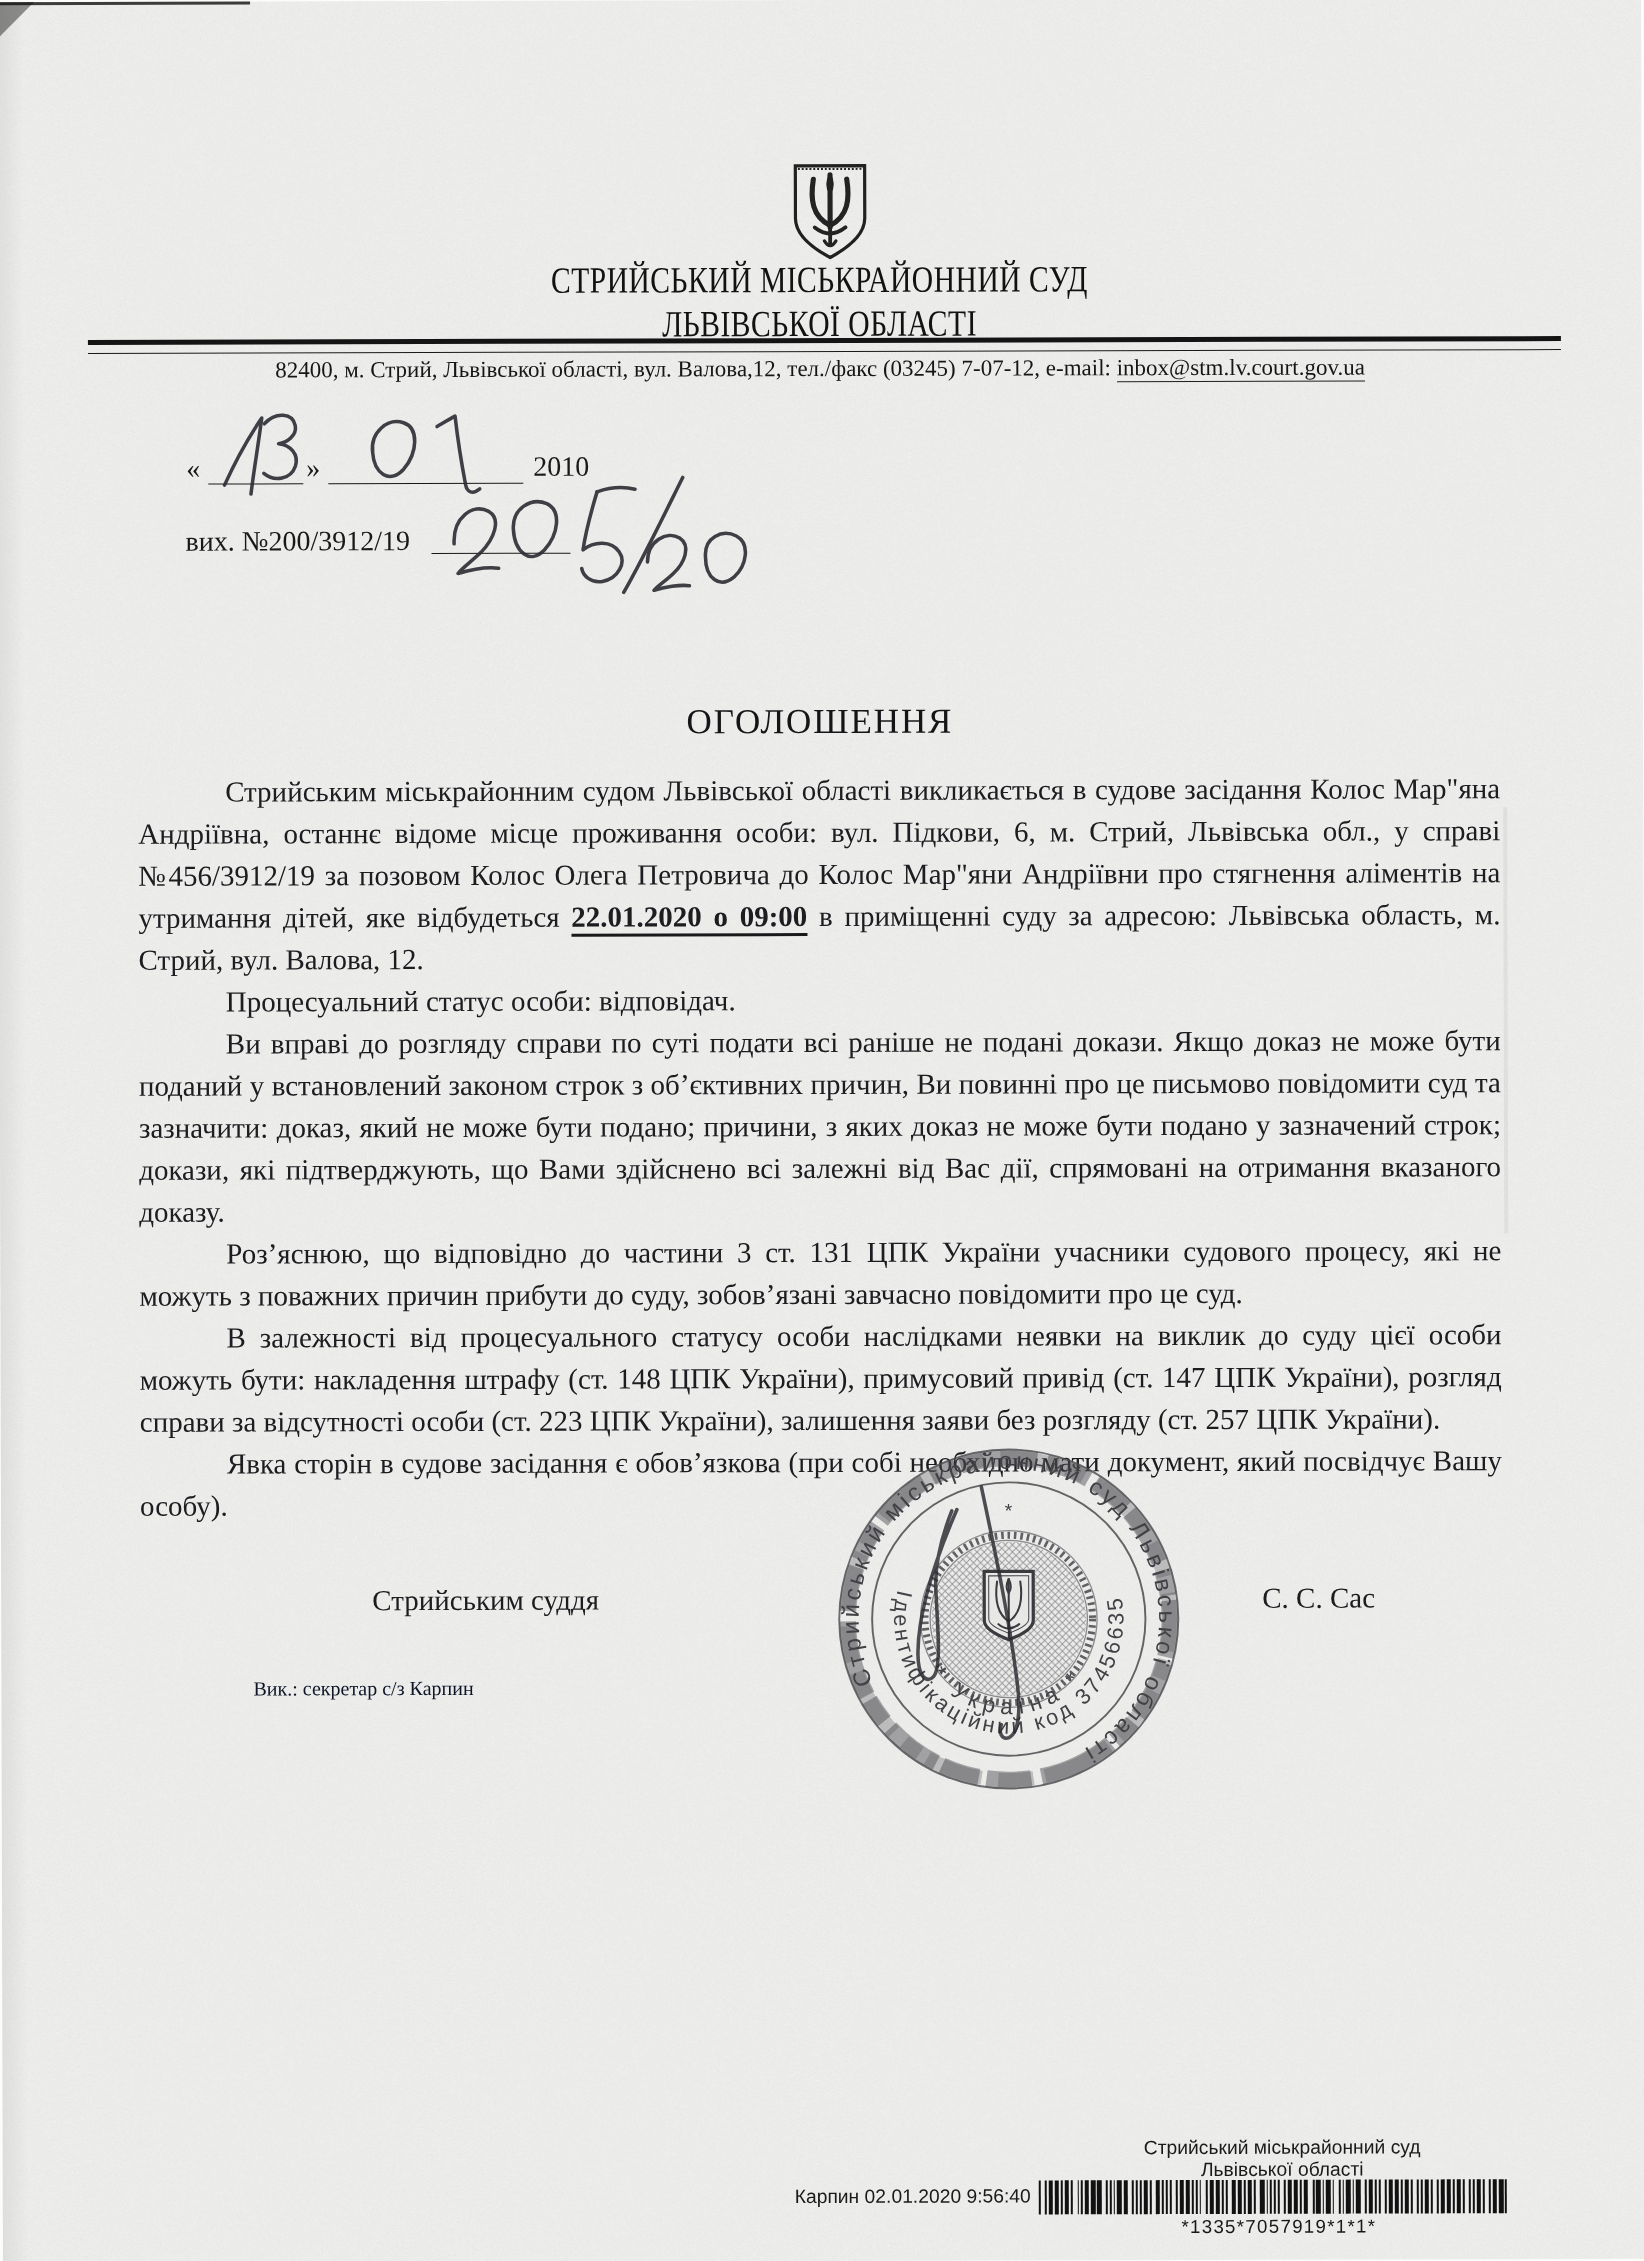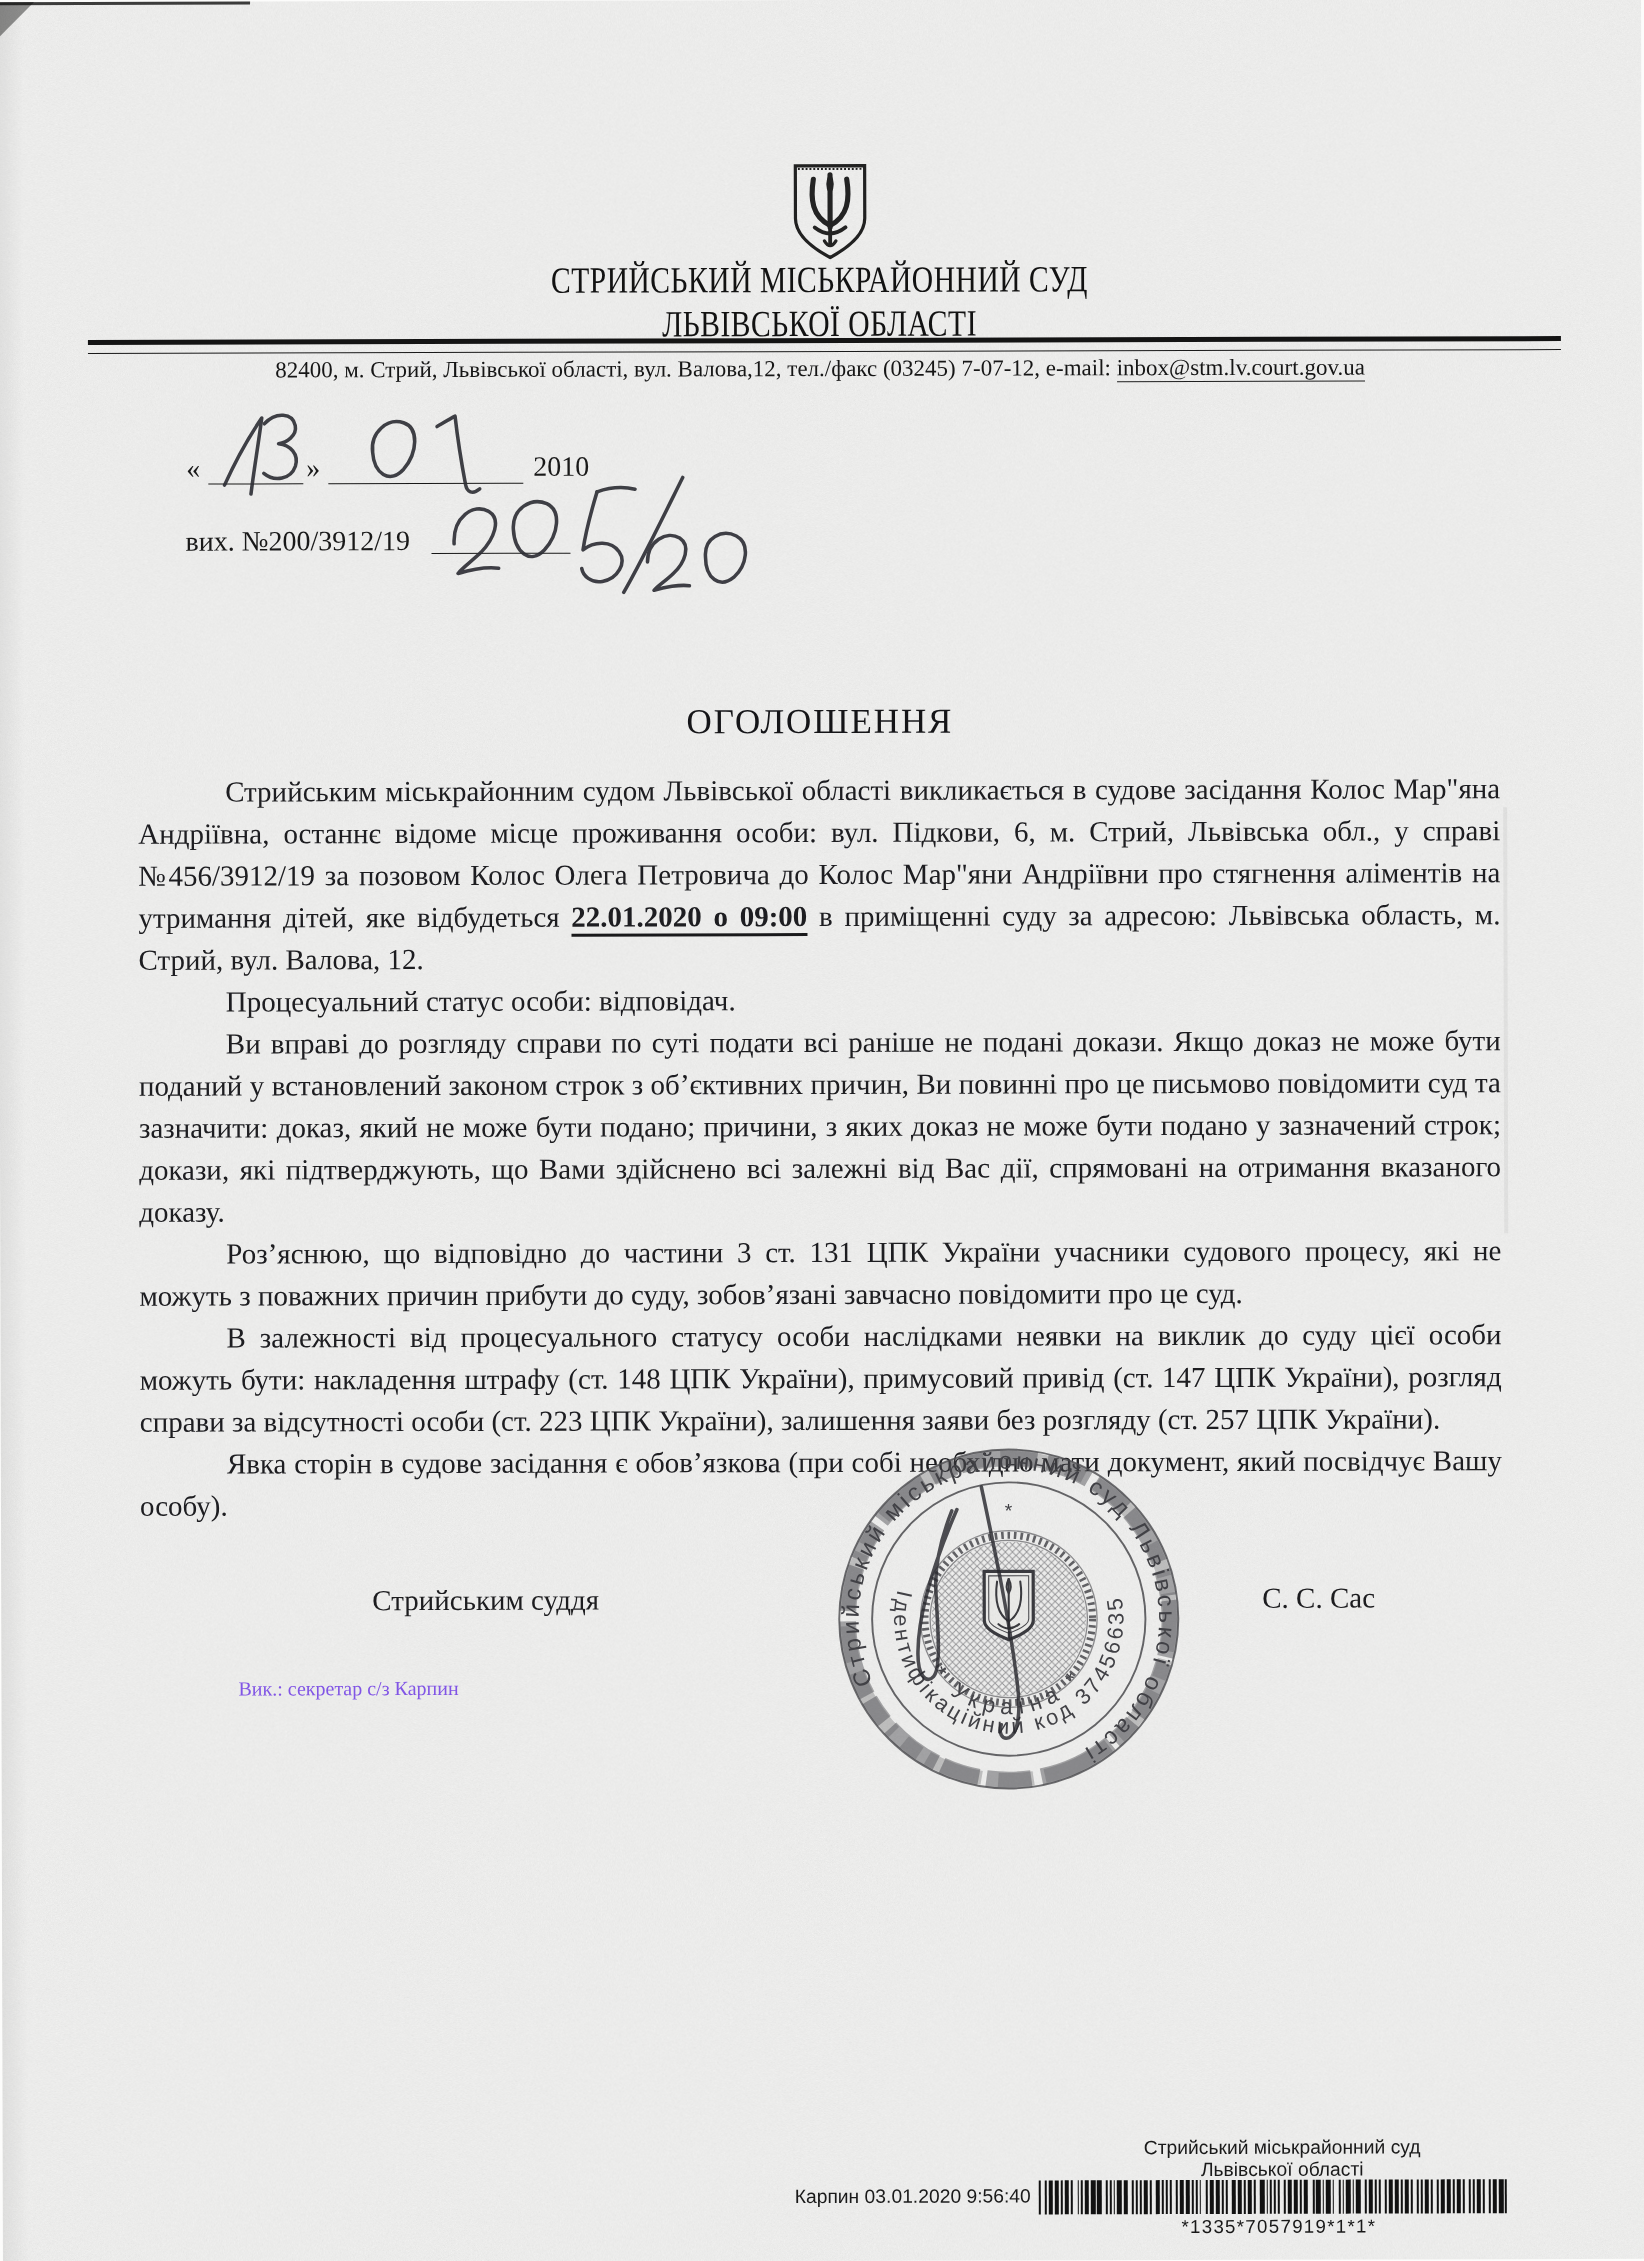--- a/index.html
+++ b/index.html
@@ -31,21 +31,21 @@
   .u3{position:absolute;left:433px;top:552px;width:139px;border-bottom:1.9px solid #1a1a1a;}
   .handwriting{position:absolute;left:168px;top:374px;pointer-events:none;}
   
   .doc-title{position:absolute;left:139px;top:702px;width:1364px;text-align:center;font-size:35px;letter-spacing:1.9px;color:#17171a;}
   .body-block{position:absolute;left:139px;top:769px;width:1362px;font-size:29px;line-height:42px;text-align:justify;color:#202024;}
   .body-block p{margin:0;text-indent:87px;}
   .hl{font-weight:bold;border-bottom:3.2px solid #1b1b1d;padding-bottom:0.6px;white-space:nowrap;}
   
   .sig-role{position:absolute;left:371px;top:1583px;font-size:29px;color:#1f1f22;}
   .sig-name{position:absolute;left:1261px;top:1583px;font-size:29px;color:#1f1f22;}
-  .executor{position:absolute;left:237px;top:1676px;font-size:20px;color:#8b5cf6;}
+  .executor{position:absolute;left:252px;top:1676px;font-size:20px;color:#0f172a;}
   
   .stamp{position:absolute;left:827px;top:1439px;width:361px;height:361px;}
   
   .f-court{position:absolute;left:1086px;width:387px;text-align:center;font-family:"Liberation Sans",sans-serif;font-size:19.3px;color:#1c1c1c;}
   .fc1{top:2138px;} .fc2{top:2160px;}
   .operator{position:absolute;left:767px;top:2186px;width:261px;text-align:right;font-family:"Liberation Sans",sans-serif;font-size:19.3px;color:#1c1c1c;white-space:nowrap;}
   .barcode{position:absolute;left:1036px;top:2181px;width:480px;height:34px;display:flex;align-items:stretch;}
   .barcode .b{height:100%;}
   .barcode .bar{background:#131313;}
   .barcode-value{position:absolute;left:1036px;top:2217px;width:480px;text-align:center;font-family:"Liberation Sans",sans-serif;font-size:18.7px;letter-spacing:1.3px;color:#1a1a1a;}
@@ -166,21 +166,21 @@
         </g>
       </g>
       <g fill="none" stroke="#2d2d33" stroke-width="5.5" stroke-linecap="round" opacity=".82">
         <path d="M 200,110 C 165,190 140,270 139,330 C 138,368 152,381 163,369 C 176,355 169,285 167,235 C 165,196 177,150 192,112"></path>
         <path d="M 238,75 C 258,170 281,280 293,380 C 299,428 293,458 280,464 C 269,468 263,456 268,444"></path>
       </g>
     </svg>
 
     <div class="f-court fc1">Стрийський міськрайонний суд</div>
     <div class="f-court fc2">Львівської області</div>
-    <div class="operator">Карпин 03.01.2020 9:56:40</div>
+    <div class="operator">Карпин 02.01.2020 9:56:40</div>
     <div class="barcode" id="barcode">
         <div class="b bar" style="width: 1.9px;"></div>
         <div class="b" style="width: 4.3px;"></div>
         <div class="b bar" style="width: 1.9px;"></div>
         <div class="b" style="width: 1.9px;"></div>
         <div class="b bar" style="width: 4.3px;"></div>
         <div class="b" style="width: 1.9px;"></div>
         <div class="b bar" style="width: 4.3px;"></div>
         <div class="b" style="width: 1.9px;"></div>
         <div class="b bar" style="width: 1.9px;"></div>

